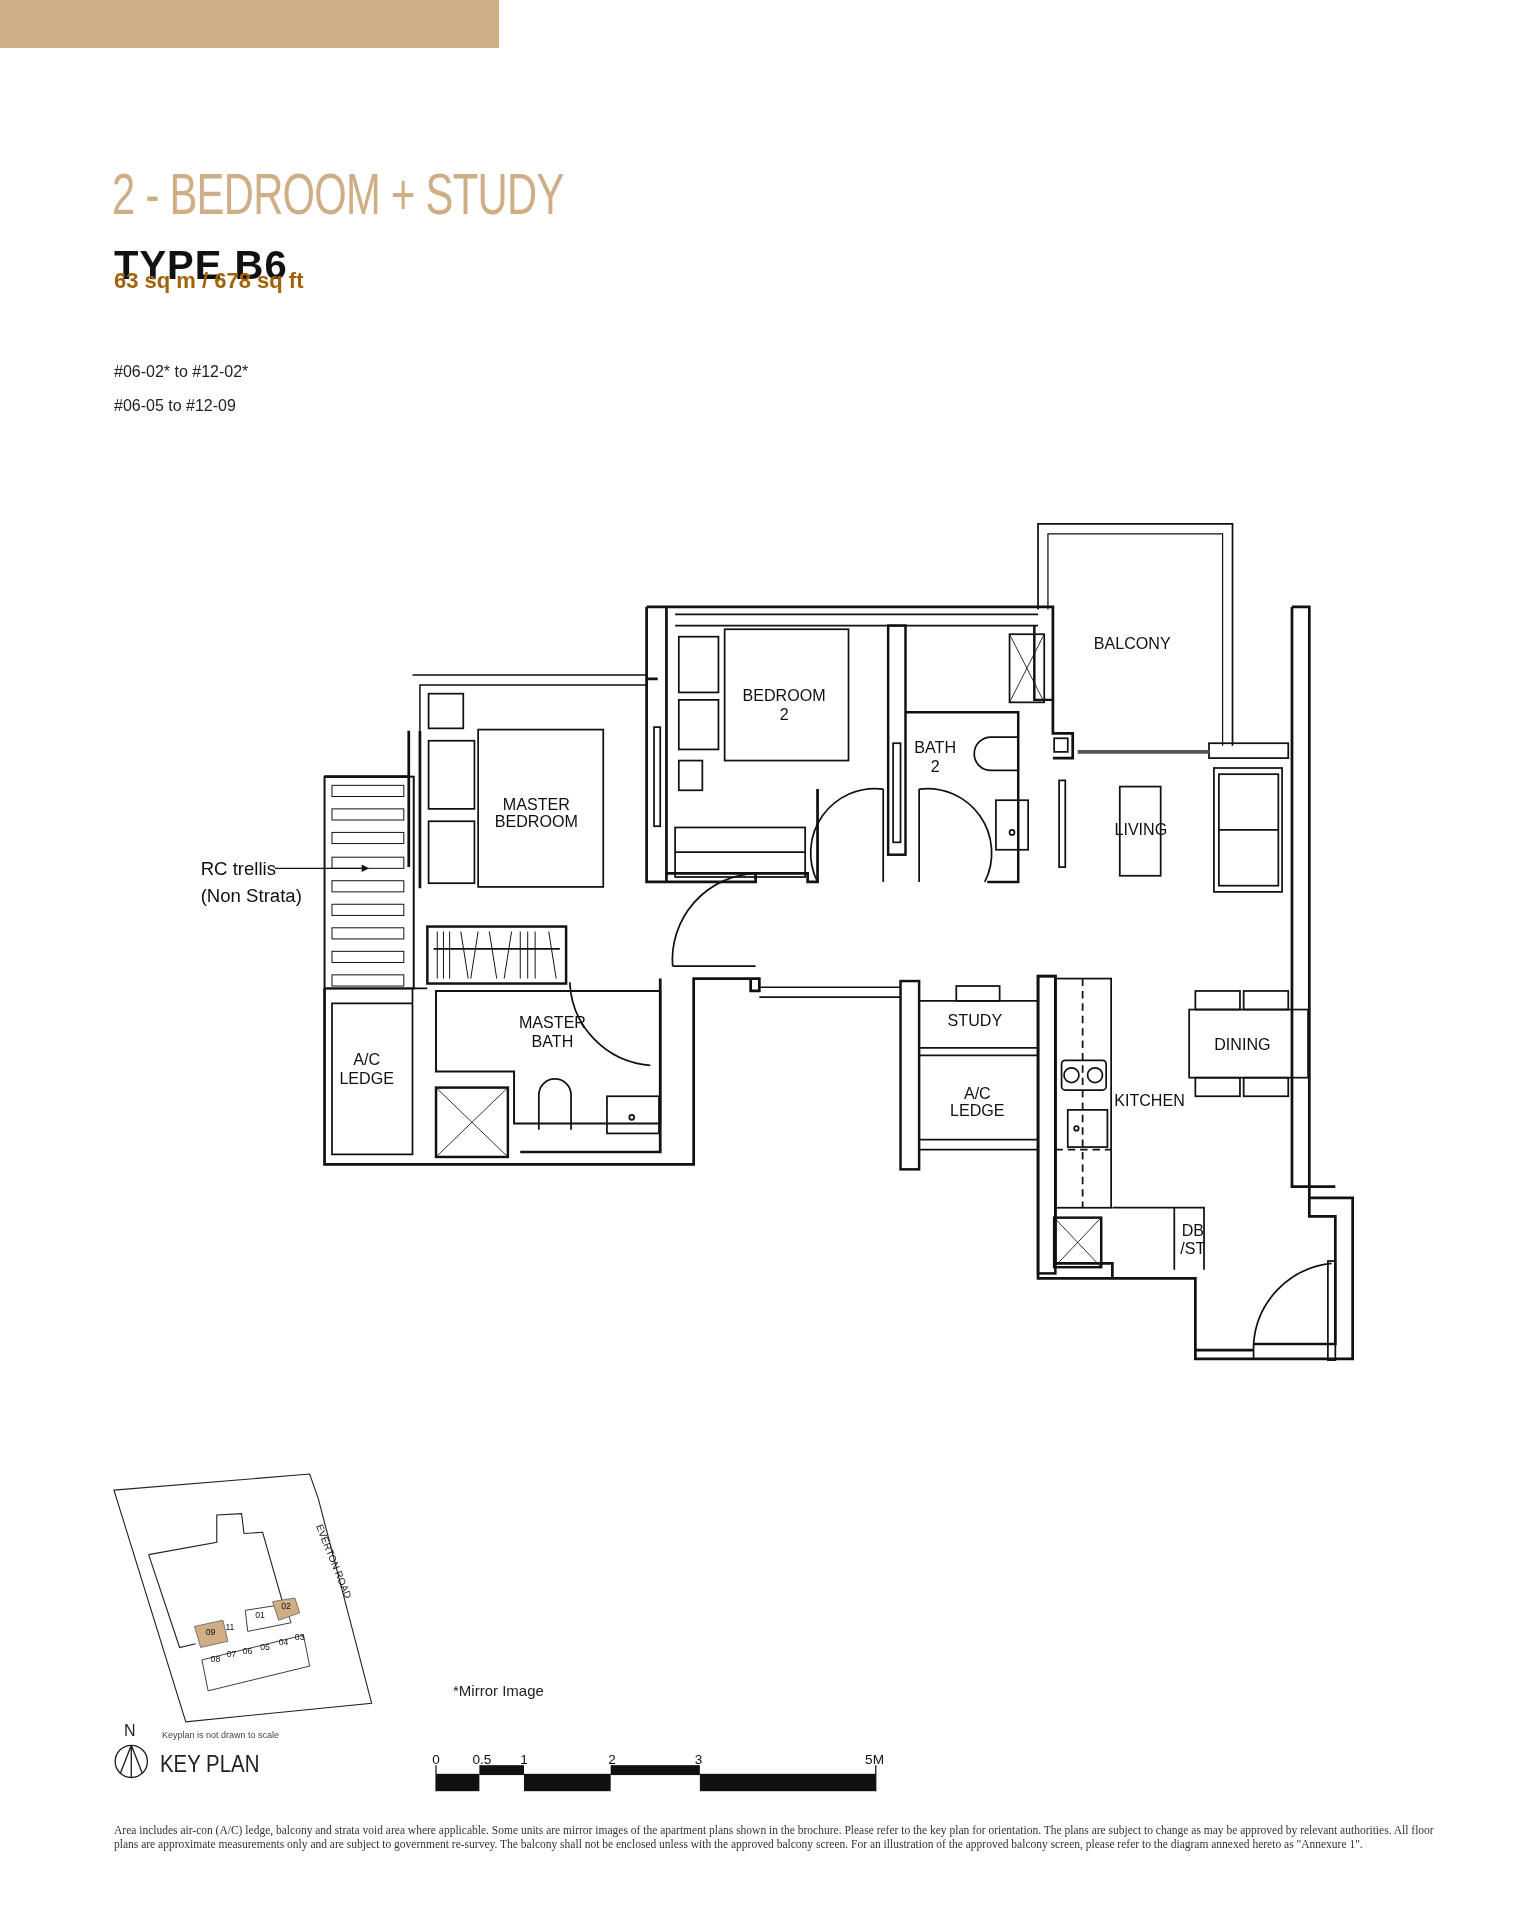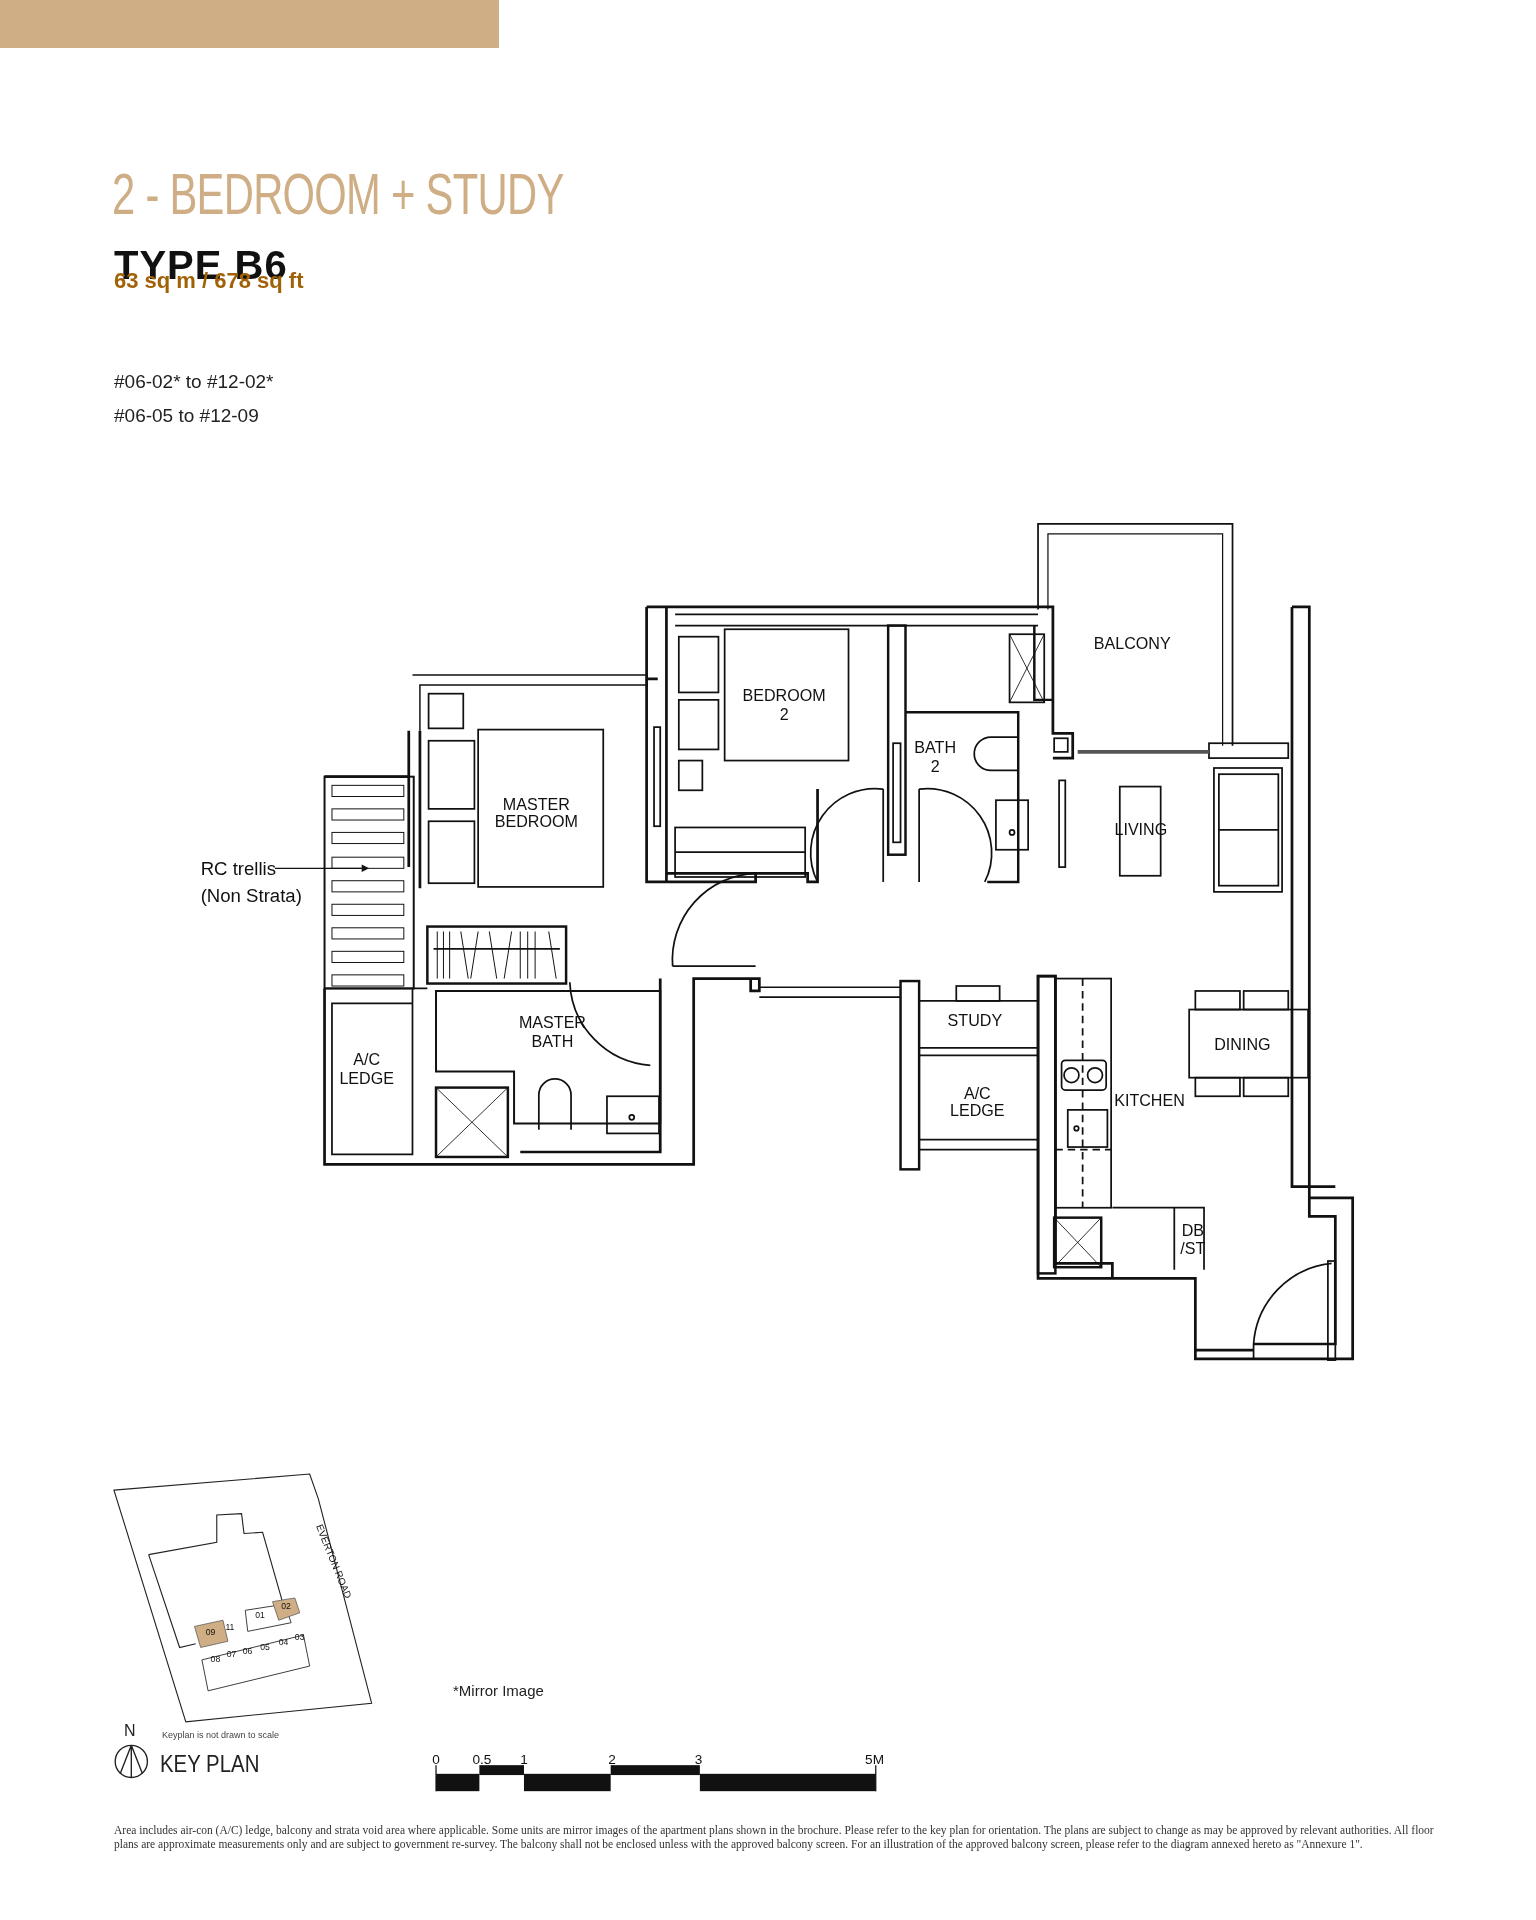--- a/index.html
+++ b/index.html
@@ -1,21 +1,21 @@
 <!DOCTYPE html>
 <html><head>
 <meta charset="utf-8">
 <style>
   html, body { margin:0; padding:0; background:#ffffff; }
   body { width:1536px; height:1920px; position:relative; overflow:hidden; font-family:"Liberation Sans", sans-serif; color:#111; }
   .topbar { position:absolute; left:0; top:0; width:499px; height:48px; background:#cfae85; }
   .title { position:absolute; left:112px; top:160px; font-family:"Liberation Sans", sans-serif; font-size:58px; color:#cfae85; letter-spacing:-1px; transform:scaleX(0.72); transform-origin:left top; font-weight:400; white-space:nowrap; }
   .type { position:absolute; left:114px; top:243px; font-size:40px; font-weight:700; color:#111; letter-spacing:1px; }
   .area { position:absolute; left:114px; top:268px; font-size:22px; font-weight:700; color:#a16207; }
-  .units { position:absolute; left:114px; top:355px; font-size:19px; color:#222; line-height:34px;margin-top:10px; }
+  .units { position:absolute; left:114px; top:355px; font-size:16px; color:#222; line-height:34px; }
   .plan { position:absolute; left:0; top:0; width:1536px; height:1920px; }
   .plan text { font-family:"Liberation Sans", sans-serif; fill:#111; }
   .mirror { position:absolute; left:453px; top:1682px; font-size:15px; color:#222; }
   .keyplan-label { position:absolute; left:160px; top:1750px; font-size:24px; color:#222; transform:scaleX(0.85); transform-origin:left top; }
   .keyplan-note { position:absolute; left:162px; top:1730px; font-size:9px; color:#444; }
   .north { position:absolute; left:124px; top:1722px; font-size:16px; color:#222; }
   .footer { position:absolute; left:114px; top:1823px; width:1330px; font-size:11.5px; line-height:14px; color:#333;font-family:Liberation Serif, serif; }
 </style>
 </head>
 <body>

